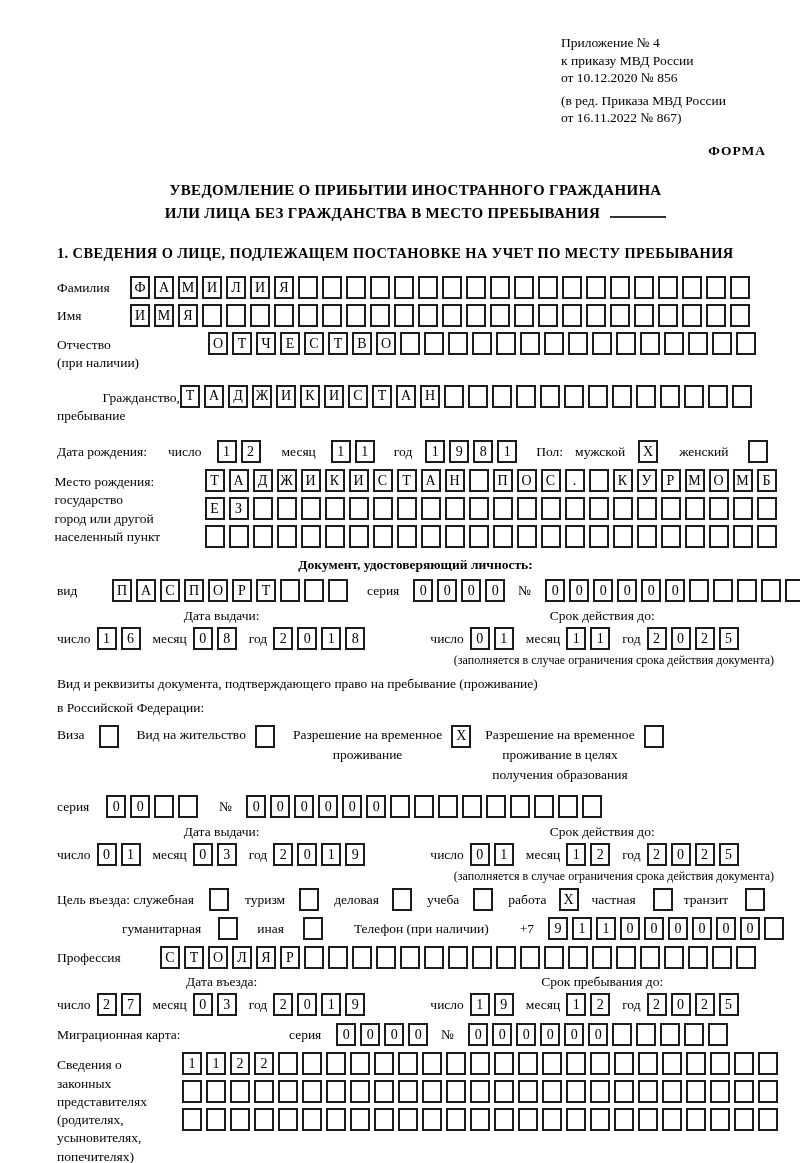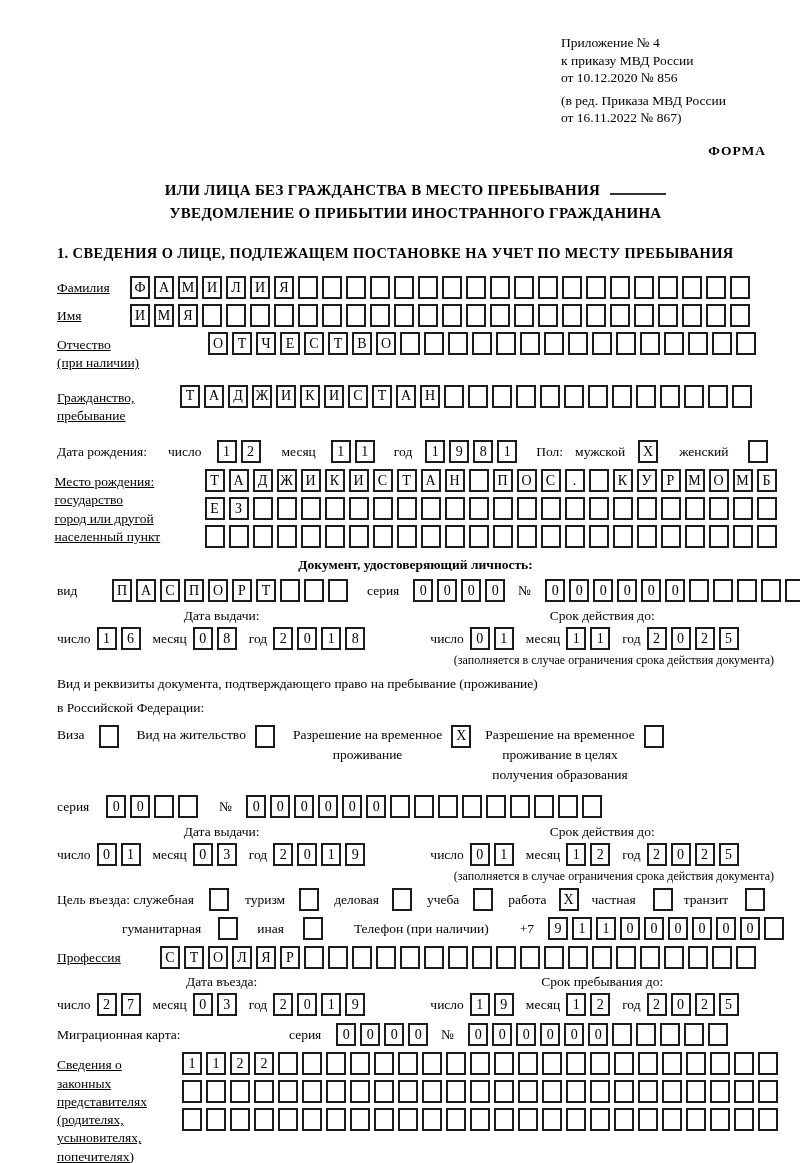--- a/index.html
+++ b/index.html
@@ -14,21 +14,21 @@
 
   
   .cells { display:inline-flex; gap:4px; vertical-align:middle; }
   .cell {
     width:20px; height:23px; flex:none;
     border:2px solid #1c1c1c;
     display:inline-flex; align-items:center; justify-content:center;
     font-size:14px; line-height:1; background:#fff;
   }
   .row { display:flex; align-items:flex-start; margin-bottom:5px; }
-  .lbl { flex:none; padding-top:4px;text-decoration:underline; }
+  .lbl { flex:none; padding-top:4px; }
   .w73 { width:73px; } .w151 { width:151px; } .w123 { width:123px; }
   .w150 { width:150px; } .w103 { width:103px; } .w125 { width:125px; } .w145 { width:145px; }
   .sub { line-height:1.35; }
 
   
   .apx { margin-left:504px; line-height:1.3; }
   .apx .rev { margin-top:5px; }
   .forma { text-align:right; padding-right:8px; font-weight:bold; margin-top:16px; letter-spacing:1px; }
 
   .title { text-align:center; font-weight:bold; font-size:15px; letter-spacing:.3px; margin-top:20px; line-height:1.55; }
@@ -69,22 +69,22 @@
   <div class="apx">
     <div>Приложение № 4</div>
     <div>к приказу МВД России</div>
     <div>от 10.12.2020 № 856</div>
     <div class="rev">(в ред. Приказа МВД России</div>
     <div>от 16.11.2022 № 867)</div>
   </div>
   <div class="forma">ФОРМА</div>
 
   <div class="title">
+    <div>УВЕДОМЛЕНИЕ О ПРИБЫТИИ ИНОСТРАННОГО ГРАЖДАНИНА</div>
     <div><span>ИЛИ ЛИЦА БЕЗ ГРАЖДАНСТВА В МЕСТО ПРЕБЫВАНИЯ</span><span class="blank-line"></span></div>
-    <div>УВЕДОМЛЕНИЕ О ПРИБЫТИИ ИНОСТРАННОГО ГРАЖДАНИНА</div>
   </div>
 
   <div class="sec-heading">1. СВЕДЕНИЯ О ЛИЦЕ, ПОДЛЕЖАЩЕМ ПОСТАНОВКЕ НА УЧЕТ ПО МЕСТУ ПРЕБЫВАНИЯ</div>
 
   <div class="row">
     <span class="lbl w73">Фамилия</span>
     <span class="cells">
         <span class="cell">Ф</span>
         <span class="cell">А</span>
         <span class="cell">М</span>
@@ -173,21 +173,21 @@
         <span class="cell"></span>
         <span class="cell"></span>
         <span class="cell"></span>
         <span class="cell"></span>
         <span class="cell"></span>
       </span>
   </div>
 
   <div class="row" style="margin-bottom:15px;">
     <span class="lbl w123 sub">
-      <span style="display:block;">Гражданство,</span>
+      <span style="display:block;text-align:right;">Гражданство,</span>
       <span style="display:block;">пребывание</span>
     </span>
     <span class="cells">
         <span class="cell">Т</span>
         <span class="cell">А</span>
         <span class="cell">Д</span>
         <span class="cell">Ж</span>
         <span class="cell">И</span>
         <span class="cell">К</span>
         <span class="cell">И</span>

